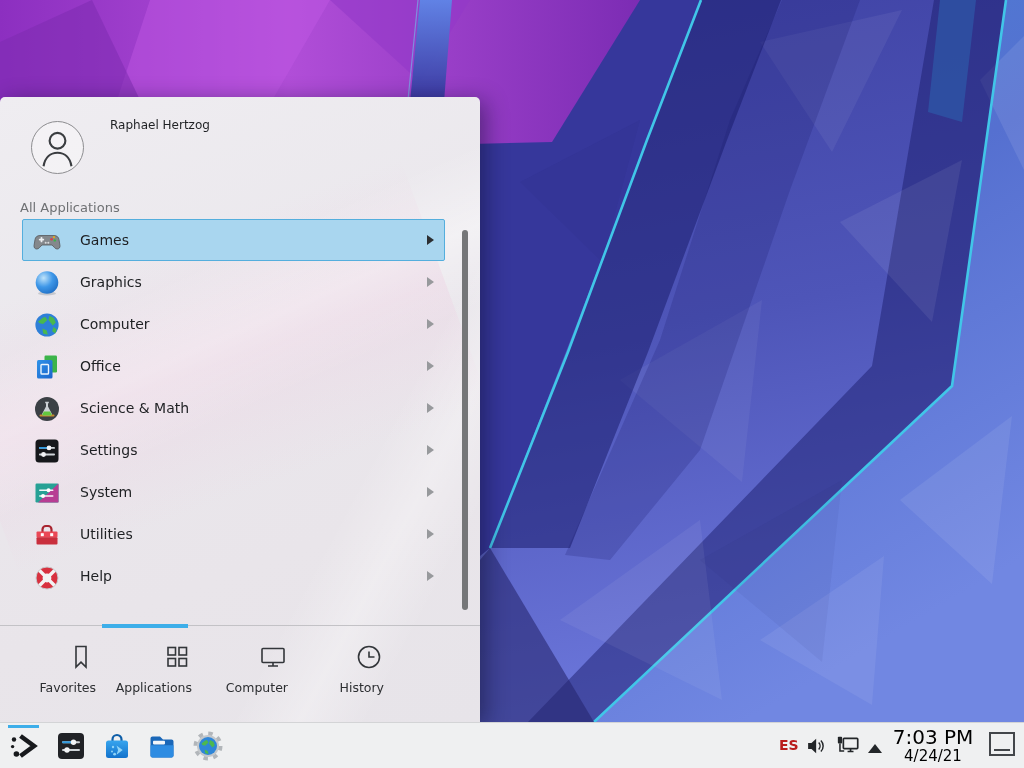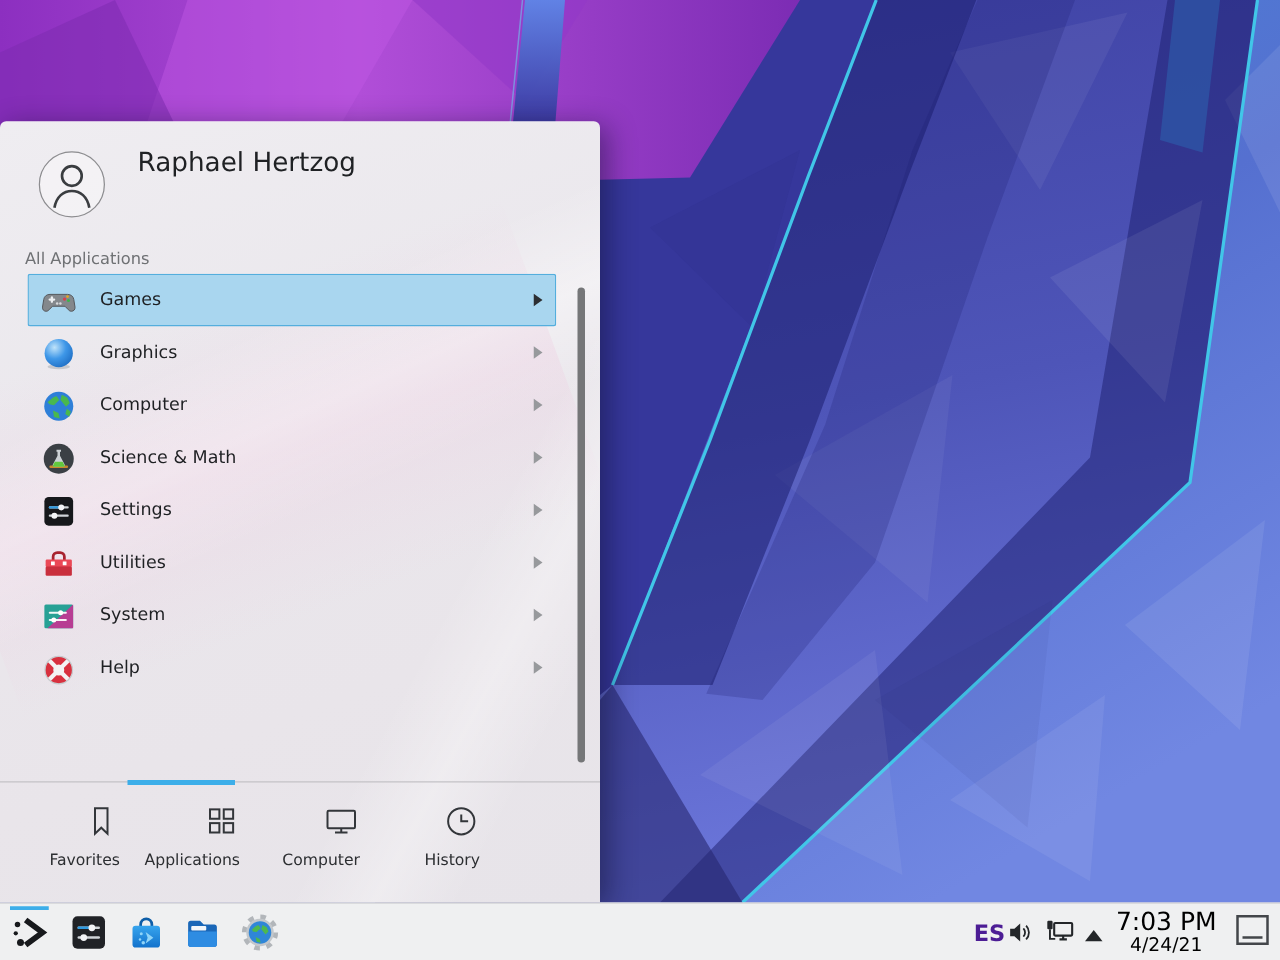--- a/index.html
+++ b/index.html
@@ -15,21 +15,21 @@
   .menu-streak { position:absolute; pointer-events:none; }
   .s1 { left:-120px; top:150px; width:760px; height:150px; transform:rotate(-24deg);
         background:linear-gradient(180deg,rgba(255,255,255,0),rgba(255,255,255,.42),rgba(255,255,255,0)); }
   .s2 { left:60px; top:300px; width:760px; height:120px; transform:rotate(-62deg);
         background:linear-gradient(180deg,rgba(255,255,255,0),rgba(255,255,255,.30),rgba(255,255,255,0)); }
   .s3 { left:-40px; top:140px; width:500px; height:260px; transform:rotate(-20deg);
         background:linear-gradient(180deg,rgba(238,205,225,0),rgba(238,205,225,.35),rgba(238,205,225,0)); }
 
   .avatar { position:absolute; left:31px; top:24px; width:53px; height:53px; border-radius:50%;
             border:1px solid #8d8d90; background:rgba(255,255,255,.35); }
-  .username { position:absolute; left:110px; top:21px; font-size:21px; color:#1f2124; }
+  .username { position:absolute; left:110px; top:21px; font-size:12px; color:#1f2124; }
   .searchwrap { position:absolute; left:108px; top:50px; width:341px; height:28px;
                 background:#fdfdfd; border:1px solid #3daee9; border-radius:3px;
                 box-shadow:0 0 0 1px rgba(61,174,233,.25); }
   .searchwrap input { position:absolute; left:0; top:0; width:100%; height:100%; border:none; outline:none;
                 background:transparent; font-size:13.5px; color:#232629; padding:0 8px;
                 font-family:"DejaVu Sans","Liberation Sans",sans-serif; }
   .searchwrap input::placeholder { color:#8f9193; opacity:1; }
   .fake-caret { position:absolute; left:7px; top:6px; width:1px; height:16px; background:#2b2d30; }
 
   .section-label { position:absolute; left:20px; top:103px; font-size:13px; color:#6f7174; }
@@ -53,21 +53,21 @@
   .tab .ticn { width:30px; height:30px; }
   .tab .tlbl { margin-top:8px; font-size:12.5px; color:#2c2e31; }
 
   
   #taskbar { position:absolute; left:0; top:722px; width:1024px; height:46px;
              background:#eff0f1; border-top:1px solid #d3d4d6; }
   .task-icon { position:absolute; top:7px; width:32px; height:32px; }
   .ti-0 { left:8px; } .ti-1 { left:55px; } .ti-2 { left:101px; } .ti-3 { left:146px; } .ti-4 { left:192px; }
   .task-active-bar { position:absolute; left:8px; top:2px; width:31px; height:3px; background:#3daee9; }
 
-  .kbd-layout { position:absolute; left:779px; top:14px; width:22px; font-size:18px; font-weight:bold; color:#4c1d95; }
+  .kbd-layout { position:absolute; left:779px; top:14px; width:22px; font-size:14px; font-weight:bold; color:#b91c1c; }
   .tray-icon { position:absolute; top:12px; }
   .tr-volume { left:806px; width:22px; height:22px; }
   .tr-network { left:836px; width:24px; height:22px; }
   .tr-caret { left:866px; top:16px; width:18px; height:12px; }
   .clock { position:absolute; left:888px; top:3px; width:90px; text-align:center; color:#000000; }
   .clock .time { font-size:20px; line-height:22px; }
   .clock .date { font-size:15px; line-height:17px; }
   .showdesk { position:absolute; left:989px; top:9px; width:26px; height:24px;
               border:2px solid #43464a; background:transparent; }
   .showdesk .inner { position:absolute; left:3px; bottom:3px; width:16px; height:2px; background:#43464a; }
@@ -187,20 +187,37 @@
           <svg viewBox="0 0 28 28" width="28" height="28">
             <circle cx="14" cy="14" r="11.6" fill="#2e7fd8"></circle>
             <path fill="#49b84e" d="M5 10.5c2-1 4.4-4.6 7.4-4.6l2 3-4.2 4.2-3.6-.8zM16.4 4.8l4.4 2.2 2 4.4-3 3-4.4-5.4zM9.4 17.4l4.4 2 1 4.4-4.6-1.2zM20.4 16l3.2 2.2-1.2 4.2-3.2-2.2z"></path>
           </svg>
         </span>
         <span class="lbl">Computer</span>
         <span class="arrow"></span>
       </div>
 
 
+      <div class="row">
+        <span class="icn">
+          <svg viewBox="0 0 28 28" width="28" height="28">
+            <defs>
+                <linearGradient id="doc" x1="0" y1="0" x2="1" y2="1">
+              <stop offset="0" stop-color="#2f93e8"></stop>
+                  <stop offset="1" stop-color="#1b64cc"></stop>
+            </linearGradient>
+              </defs>
+            <rect x="11.5" y="2.5" width="12.5" height="17" rx="1.2" fill="#3cb44a"></rect>
+            <rect x="4" y="7" width="15.5" height="18.5" rx="1.5" fill="url(#doc)"></rect>
+            <rect x="8" y="11.5" width="7.5" height="9.5" rx=".8" fill="none" stroke="#eaf4fd" stroke-width="1.4"></rect>
+          </svg>
+        </span>
+        <span class="lbl">Office</span>
+        <span class="arrow"></span>
+      </div>
 
       <div class="row">
         <span class="icn">
           <svg viewBox="0 0 28 28" width="28" height="28">
             <circle cx="14" cy="14" r="12" fill="#3b4045"></circle>
             <rect x="6.5" y="19.4" width="15" height="2" rx="1" fill="#c9882e"></rect>
             <path d="M12.2 6.8h3.6v1.5h-.8v3.2l3.7 7.1c.5.9-.2 1.6-1 1.6h-7.4c-.8 0-1.5-.7-1-1.6l3.7-7.1V8.3h-.8z" fill="#ccd1d5"></path>
             <path d="M10.9 16.4h6.2l1.5 3c.3.6-.1 1-.6 1h-8c-.5 0-.9-.4-.6-1z" fill="#62c83e"></path>
           </svg>
         </span>
@@ -219,43 +236,43 @@
             <circle cx="10.5" cy="17.5" r="2.4" fill="#f2f4f6"></circle>
           </svg>
         </span>
         <span class="lbl">Settings</span>
         <span class="arrow"></span>
       </div>
 
       <div class="row">
         <span class="icn">
           <svg viewBox="0 0 28 28" width="28" height="28">
-            <path d="M9.5 11.5V8.4C9.5 6.5 11 5 12.9 5h2.2c1.9 0 3.4 1.5 3.4 3.4v3.1" fill="none" stroke="#a8232f" stroke-width="2.2"></path>
-            <rect x="3.5" y="10.5" width="21" height="6" rx="1" fill="#ea4856"></rect>
-            <rect x="3.5" y="16.2" width="21" height="7.3" rx="1" fill="#c92f3d"></rect>
-            <rect x="7.8" y="12.2" width="3" height="3" fill="#ffffff"></rect>
-            <rect x="17.2" y="12.2" width="3" height="3" fill="#ffffff"></rect>
-          </svg>
-        </span>
-        <span class="lbl">Utilities</span>
-        <span class="arrow"></span>
-      </div>
-
-      <div class="row">
-        <span class="icn">
-          <svg viewBox="0 0 28 28" width="28" height="28">
             <rect x="2.5" y="4.5" width="23" height="19" rx="1.2" fill="#27a195"></rect>
             <path d="M25.5 4.5v19H5z" fill="#b73d93"></path>
             <rect x="6" y="10.4" width="14.5" height="1.6" rx=".8" fill="#ffffff" opacity=".92"></rect>
             <circle cx="15.5" cy="11.2" r="2" fill="#ffffff"></circle>
             <rect x="6" y="16.2" width="14.5" height="1.6" rx=".8" fill="#ffffff" opacity=".92"></rect>
             <circle cx="10" cy="17" r="2" fill="#ffffff"></circle>
           </svg>
         </span>
         <span class="lbl">System</span>
+        <span class="arrow"></span>
+      </div>
+
+      <div class="row">
+        <span class="icn">
+          <svg viewBox="0 0 28 28" width="28" height="28">
+            <path d="M9.5 11.5V8.4C9.5 6.5 11 5 12.9 5h2.2c1.9 0 3.4 1.5 3.4 3.4v3.1" fill="none" stroke="#a8232f" stroke-width="2.2"></path>
+            <rect x="3.5" y="10.5" width="21" height="6" rx="1" fill="#ea4856"></rect>
+            <rect x="3.5" y="16.2" width="21" height="7.3" rx="1" fill="#c92f3d"></rect>
+            <rect x="7.8" y="12.2" width="3" height="3" fill="#ffffff"></rect>
+            <rect x="17.2" y="12.2" width="3" height="3" fill="#ffffff"></rect>
+          </svg>
+        </span>
+        <span class="lbl">Utilities</span>
         <span class="arrow"></span>
       </div>
 
       <div class="row">
         <span class="icn">
           <svg viewBox="0 0 28 28" width="28" height="28">
             <circle cx="14" cy="15" r="11" fill="#d8313f"></circle>
             <g stroke="#f3f3f3" stroke-width="3.4">
               <line x1="6" y1="7" x2="22" y2="23"></line>
                 <line x1="22" y1="7" x2="6" y2="23"></line>

